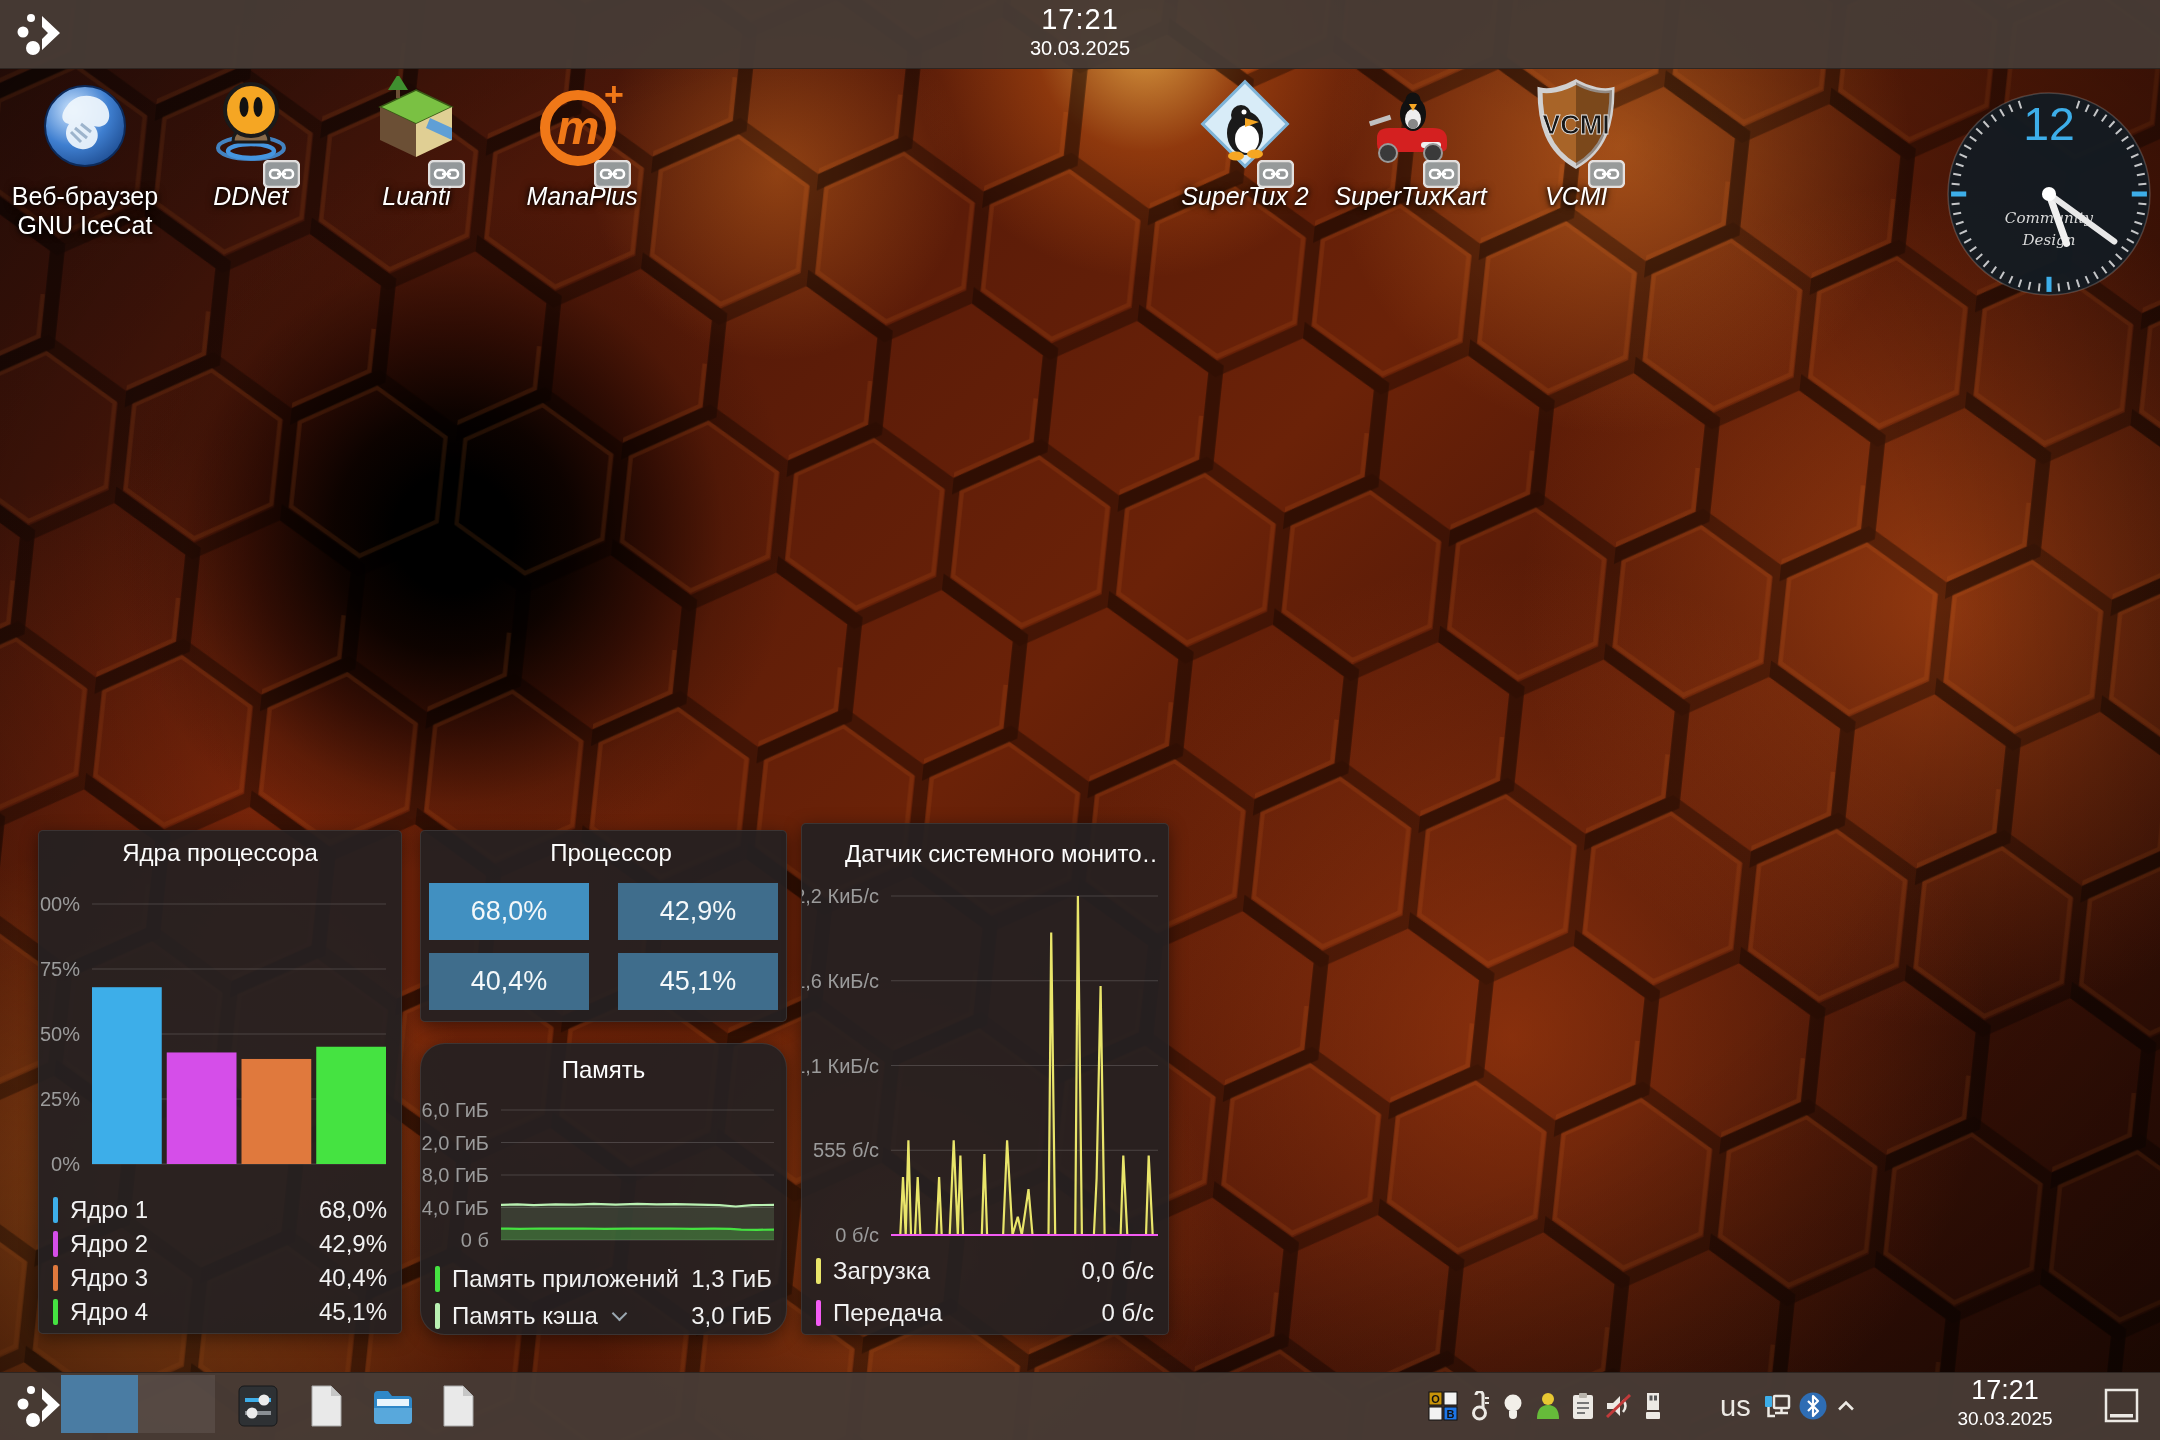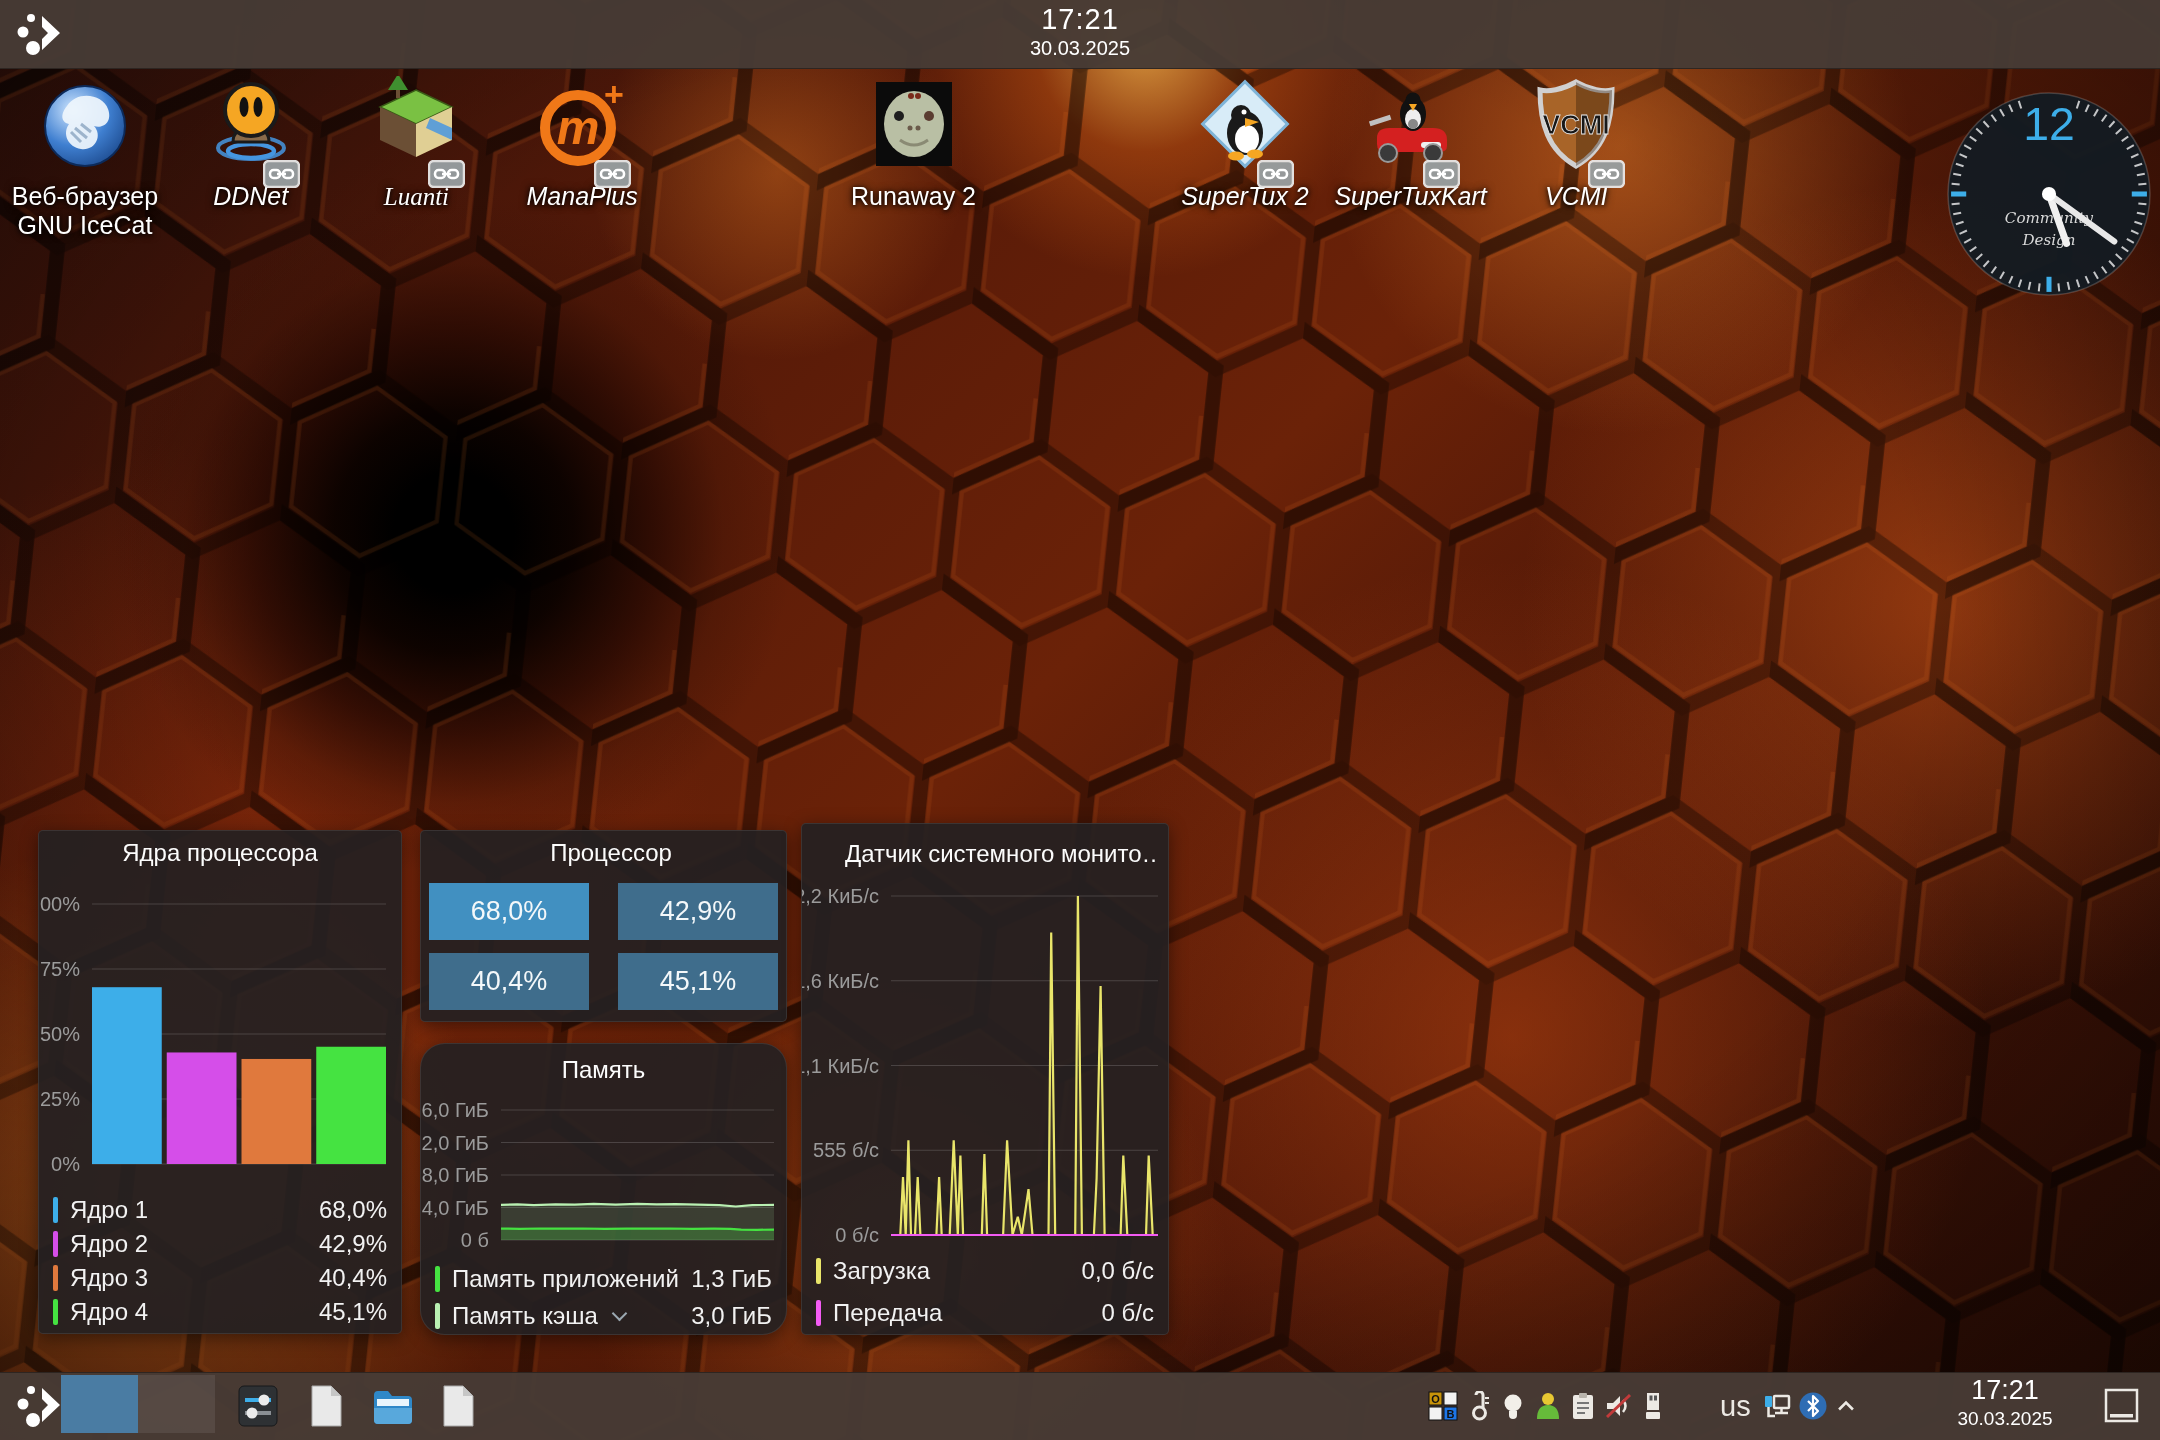--- a/index.html
+++ b/index.html
@@ -167,21 +167,21 @@
         <div class="dbadge"><svg viewBox="0 0 37 28">
   <rect x="1" y="1" width="35" height="26" rx="5" fill="#98a0a2" opacity=".95" stroke="#e9e9e9" stroke-width="2.5"></rect>
   <rect x="7" y="10" width="10" height="8" rx="3.5" fill="none" stroke="#fff" stroke-width="2.5"></rect>
   <rect x="20" y="10" width="10" height="8" rx="3.5" fill="none" stroke="#fff" stroke-width="2.5"></rect>
   <line x1="14" y1="14" x2="23" y2="14" stroke="#fff" stroke-width="2.5"></line>
 </svg></div>
         <div class="dlabel it">
           <div>DDNet</div>
         </div>
       </div>
-      <div class="dicon" style="left: 334.4px; font-family: Liberation Serif, serif;">
+      <div class="dicon" style="left: 334.4px;">
         <div class="dart"><svg viewBox="0 0 96 96">
   <polygon points="48,14 84,31 48,48 12,31" fill="#7ac143" stroke="#3a5c17" stroke-width="1.5"></polygon>
   <polygon points="12,31 12,64 48,81 48,48" fill="#6b4f35"></polygon>
   <polygon points="84,31 84,64 48,81 48,48" fill="#e0cf94"></polygon>
   <polygon points="62,42 84,52 84,64 58,52" fill="#5f9fd6"></polygon>
   <rect x="28" y="8" width="4" height="14" fill="#6b4f35"></rect>
   <polygon points="30,-2 40,14 20,14" fill="#3f8f2f"></polygon>
 </svg></div>
         <div class="dbadge"><svg viewBox="0 0 37 28">
   <rect x="1" y="1" width="35" height="26" rx="5" fill="#98a0a2" opacity=".95" stroke="#e9e9e9" stroke-width="2.5"></rect>
@@ -200,36 +200,20 @@
   <text x="80" y="30" font-size="34" font-weight="bold" fill="#f07818" text-anchor="middle">+</text>
 </svg></div>
         <div class="dbadge"><svg viewBox="0 0 37 28">
   <rect x="1" y="1" width="35" height="26" rx="5" fill="#98a0a2" opacity=".95" stroke="#e9e9e9" stroke-width="2.5"></rect>
   <rect x="7" y="10" width="10" height="8" rx="3.5" fill="none" stroke="#fff" stroke-width="2.5"></rect>
   <rect x="20" y="10" width="10" height="8" rx="3.5" fill="none" stroke="#fff" stroke-width="2.5"></rect>
   <line x1="14" y1="14" x2="23" y2="14" stroke="#fff" stroke-width="2.5"></line>
 </svg></div>
         <div class="dlabel it">
           <div>ManaPlus</div>
-        </div>
-      </div>
-      <div class="dicon" style="left: 831.5px;">
-        <div class="dart"><svg viewBox="0 0 96 96">
-  <rect x="10" y="6" width="76" height="84" fill="#0b0b0b"></rect>
-  <ellipse cx="48" cy="48" rx="30" ry="33" fill="#b9bfa4"></ellipse>
-  <circle cx="33" cy="40" r="5" fill="#1e1e1e"></circle>
-  <circle cx="63" cy="40" r="5" fill="#5a3c30"></circle>
-  <circle cx="44" cy="52" r="2.5" fill="#6a5a4a"></circle>
-  <circle cx="52" cy="52" r="2.5" fill="#6a5a4a"></circle>
-  <path d="M34 64 Q48 74 62 64" stroke="#8a8a74" stroke-width="3" fill="none"></path>
-  <circle cx="45" cy="20" r="3" fill="#7a2a1a"></circle>
-            <circle cx="52" cy="20" r="3" fill="#7a2a1a"></circle>
-</svg></div>
-        <div class="dlabel">
-          <div>Runaway 2</div>
         </div>
       </div>
       <div class="dicon" style="left: 1162.9px;">
         <div class="dart"><svg viewBox="0 0 96 96">
   <rect x="18" y="18" width="60" height="60" fill="#d8ecf8" stroke="#7fb4d8" stroke-width="3" transform="rotate(45 48 48)"></rect>
   <ellipse cx="48" cy="57" rx="18" ry="22" fill="#1a1a1a"></ellipse>
   <ellipse cx="50" cy="63" rx="12" ry="14" fill="#fff"></ellipse>
   <circle cx="44" cy="39" r="10" fill="#1a1a1a"></circle>
   <circle cx="47" cy="36" r="2.5" fill="#fff"></circle>
   <polygon points="48,42 62,46 48,51" fill="#f5a623"></polygon>

